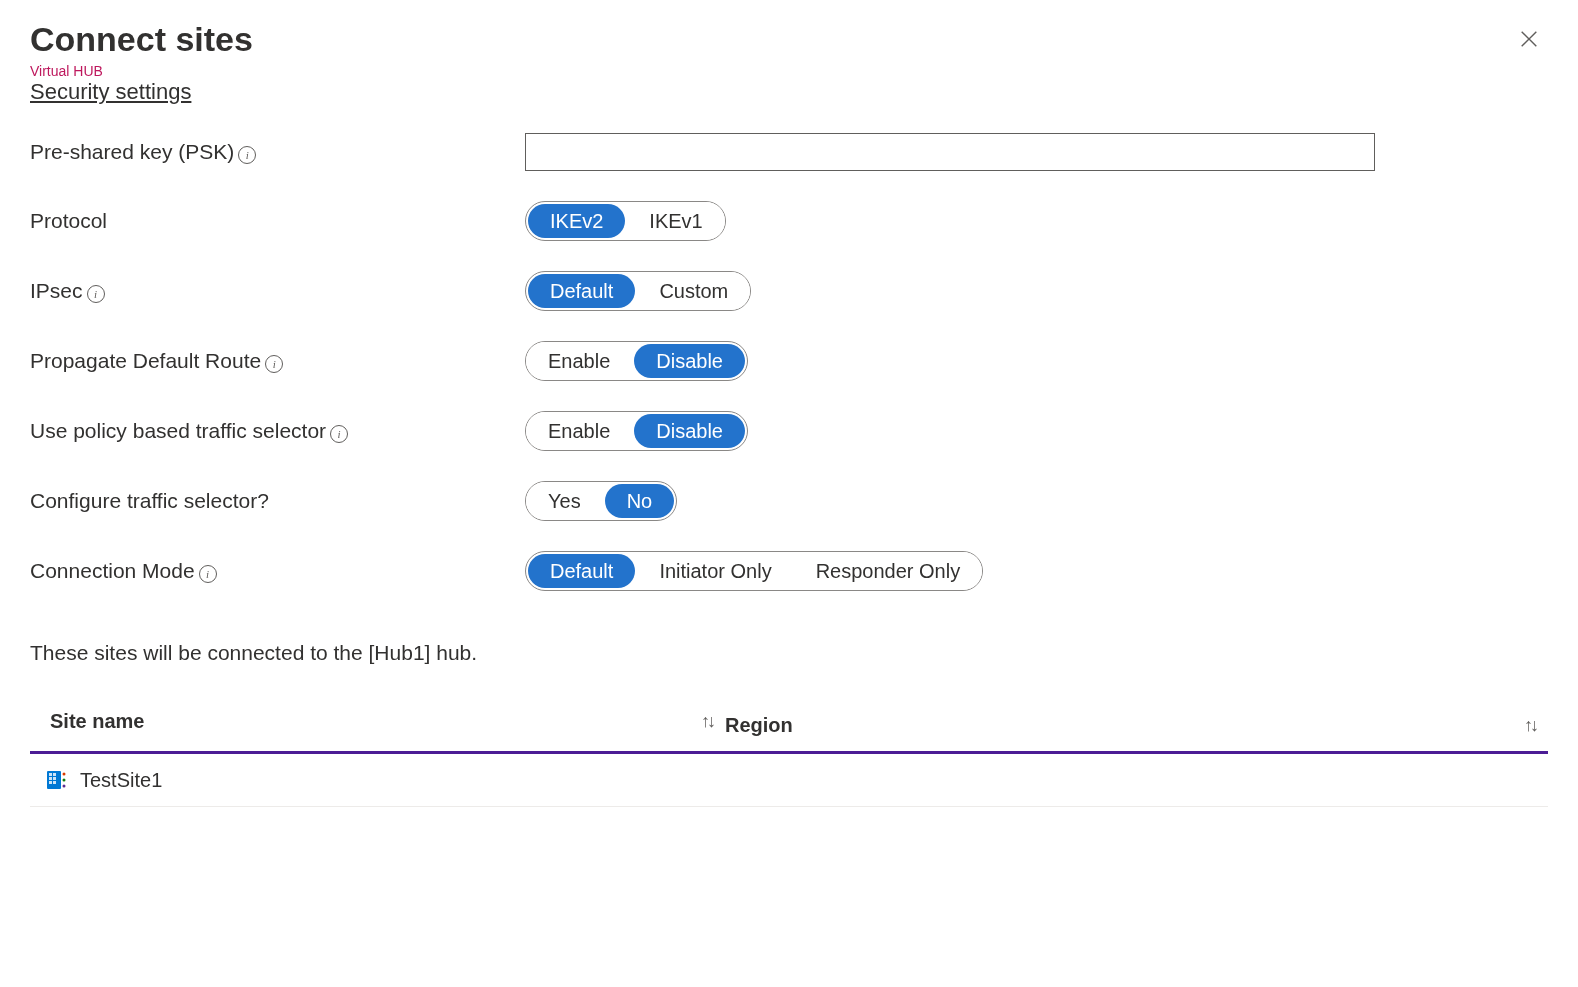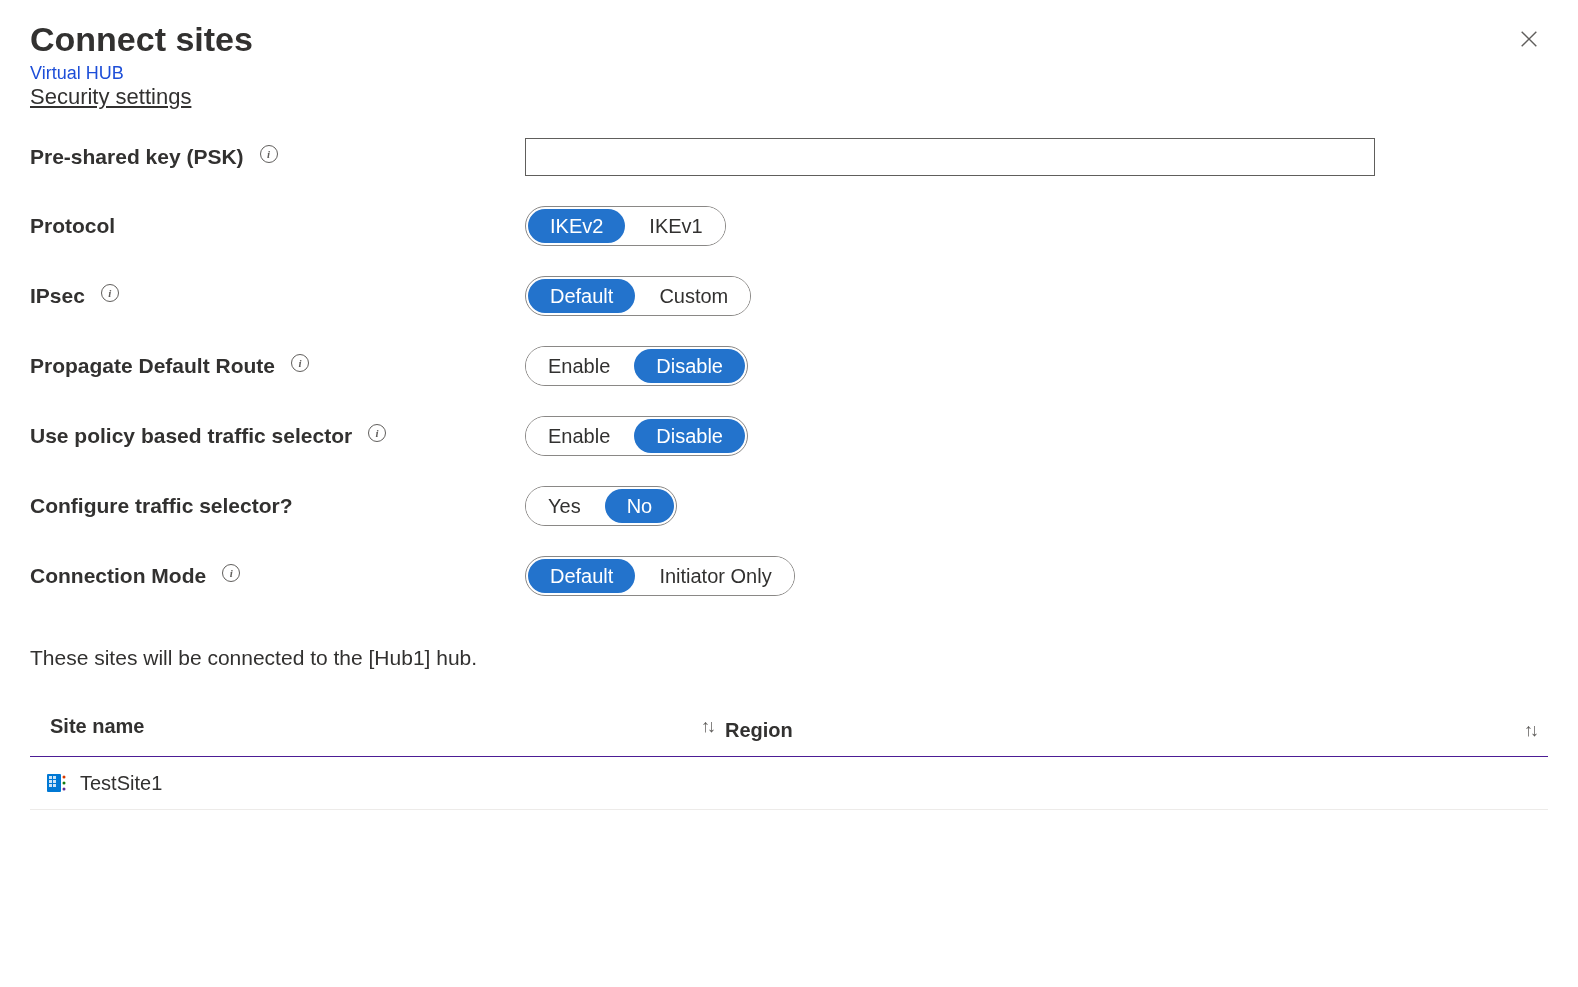--- a/index.html
+++ b/index.html
@@ -23,22 +23,22 @@
       display: flex;
       flex-direction: column;
     }
     .title {
       font-size: 34px;
       font-weight: 600;
       color: #323130;
       margin-bottom: 4px;
     }
     .subtitle {
-      font-size: 18px;
-      color: #1d4ed8;
+      font-size: 14px;
+      color: #be185d;
       font-weight: 400;
     }
     .close-btn {
       background: none;
       border: none;
       cursor: pointer;
       padding: 8px;
       color: #605e5c;
     }
     .close-btn svg {
@@ -54,24 +54,24 @@
     }
     .form-row {
       display: flex;
       align-items: center;
       margin-bottom: 30px;
     }
     .form-label {
       width: 495px;
       font-size: 21px;
       color: #323130;
-      font-weight: 700;
-      display: flex;
-      align-items: flex-start;
-      gap: 16px;
+      font-weight: 400;
+      display: flex;
+      align-items: flex-end;
+      gap: 4px;
     }
     .info-icon {
       display: inline-flex;
       align-items: center;
       justify-content: center;
       width: 18px;
       height: 18px;
       border: 1px solid #605e5c;
       border-radius: 50%;
       font-size: 11px;
@@ -120,21 +120,21 @@
       color: #323130;
       margin-top: 50px;
       margin-bottom: 40px;
     }
     .table {
       width: 100%;
       border-collapse: collapse;
     }
     .table-header {
       display: flex;
-      border-bottom: 1px solid #4c1d95;
+      border-bottom: 3px solid #4c1d95;
       padding-bottom: 14px;
     }
     .table-header-cell {
       font-size: 20px;
       font-weight: 600;
       color: #323130;
       display: flex;
       align-items: center;
       justify-content: space-between;
       padding-right: 12px;
@@ -254,20 +254,21 @@
 </div>
 
 <div class="form-row">
   <div class="form-label">
     <span>Connection Mode</span>
     <span class="info-icon">i</span>
   </div>
   <div class="toggle-group">
     <button class="toggle-option selected">Default</button>
     <button class="toggle-option">Initiator Only</button>
+    <button class="toggle-option">Responder Only</button>
   </div>
 </div>
 
 <div class="description-text">These sites will be connected to the [Hub1] hub.</div>
 
 <div class="table">
   <div class="table-header">
     <div class="table-header-cell col-name">
       <span>Site name</span>
       <span class="sort-icon">↑↓</span>

